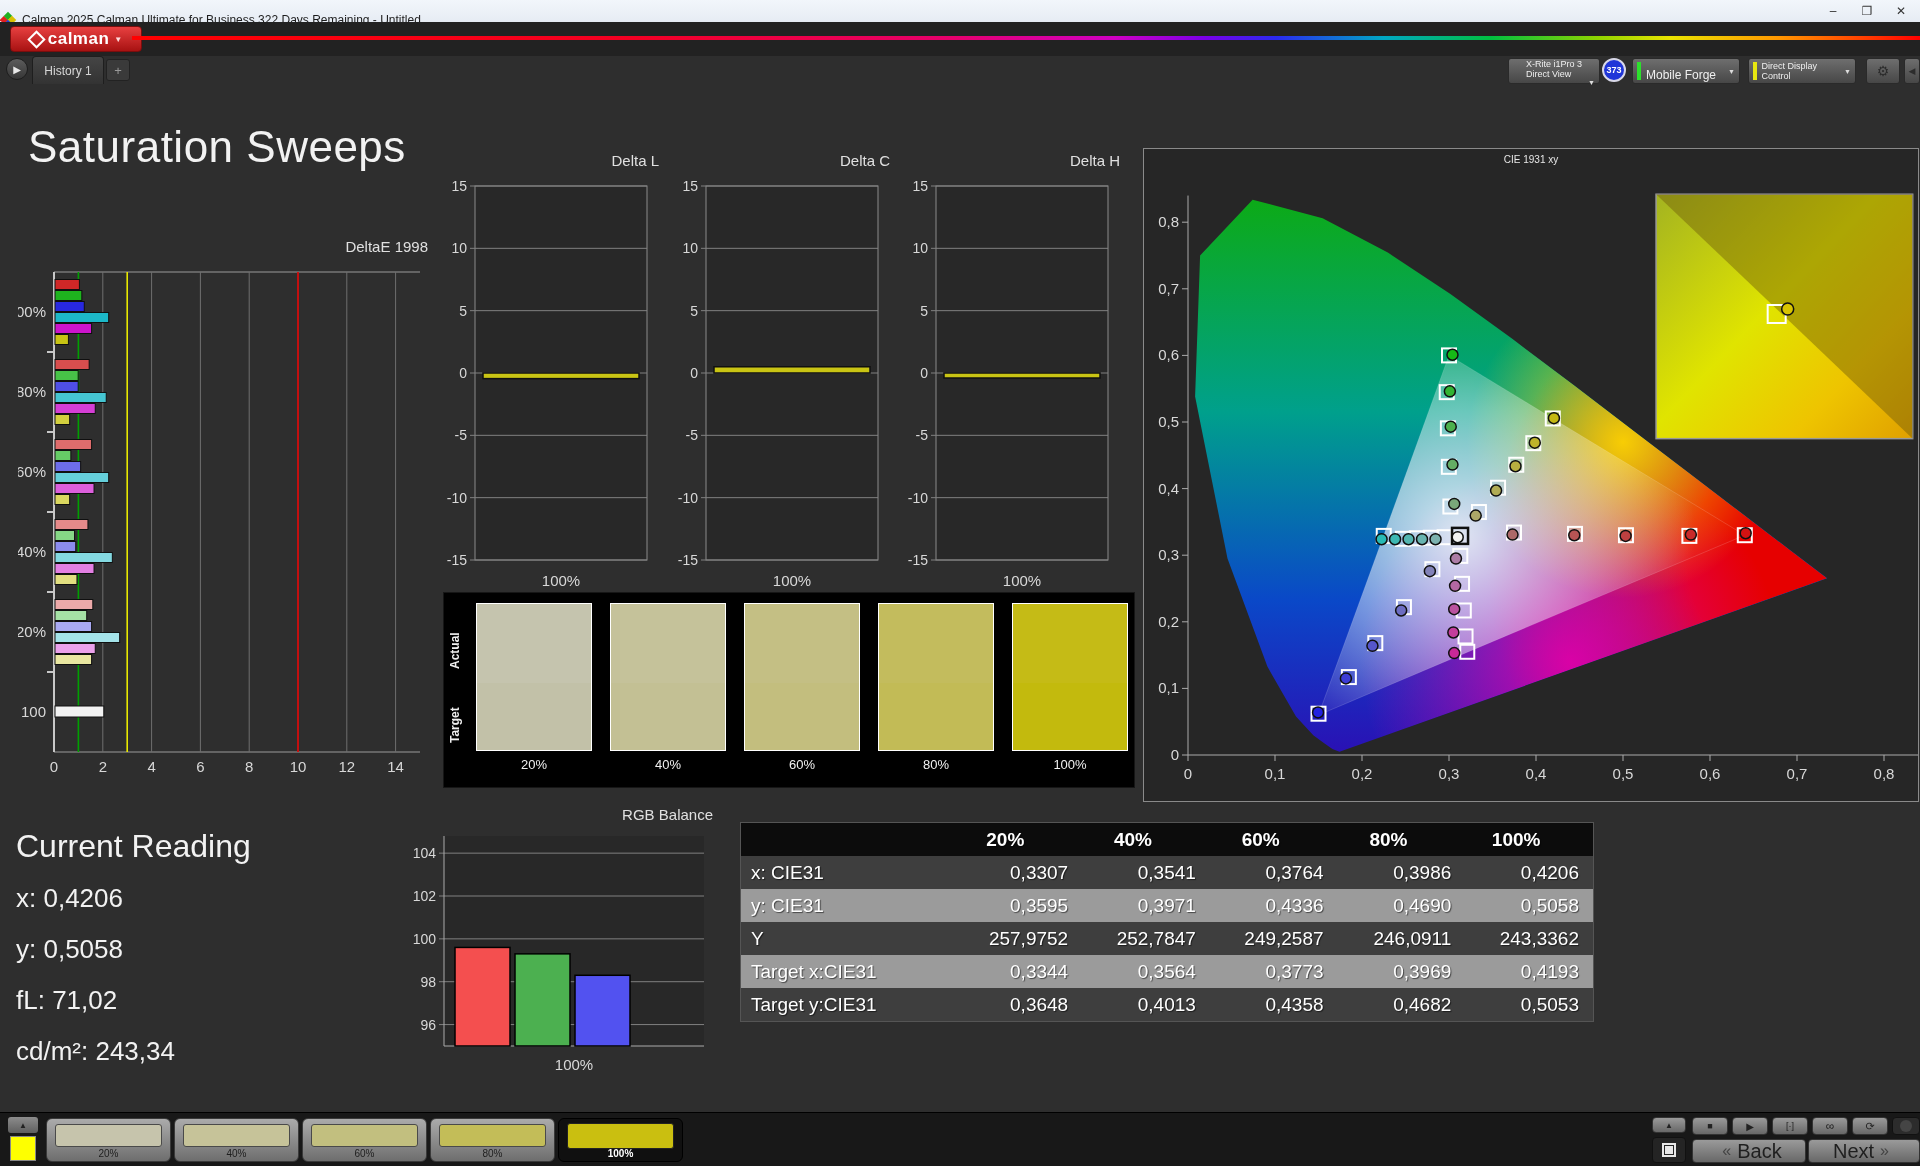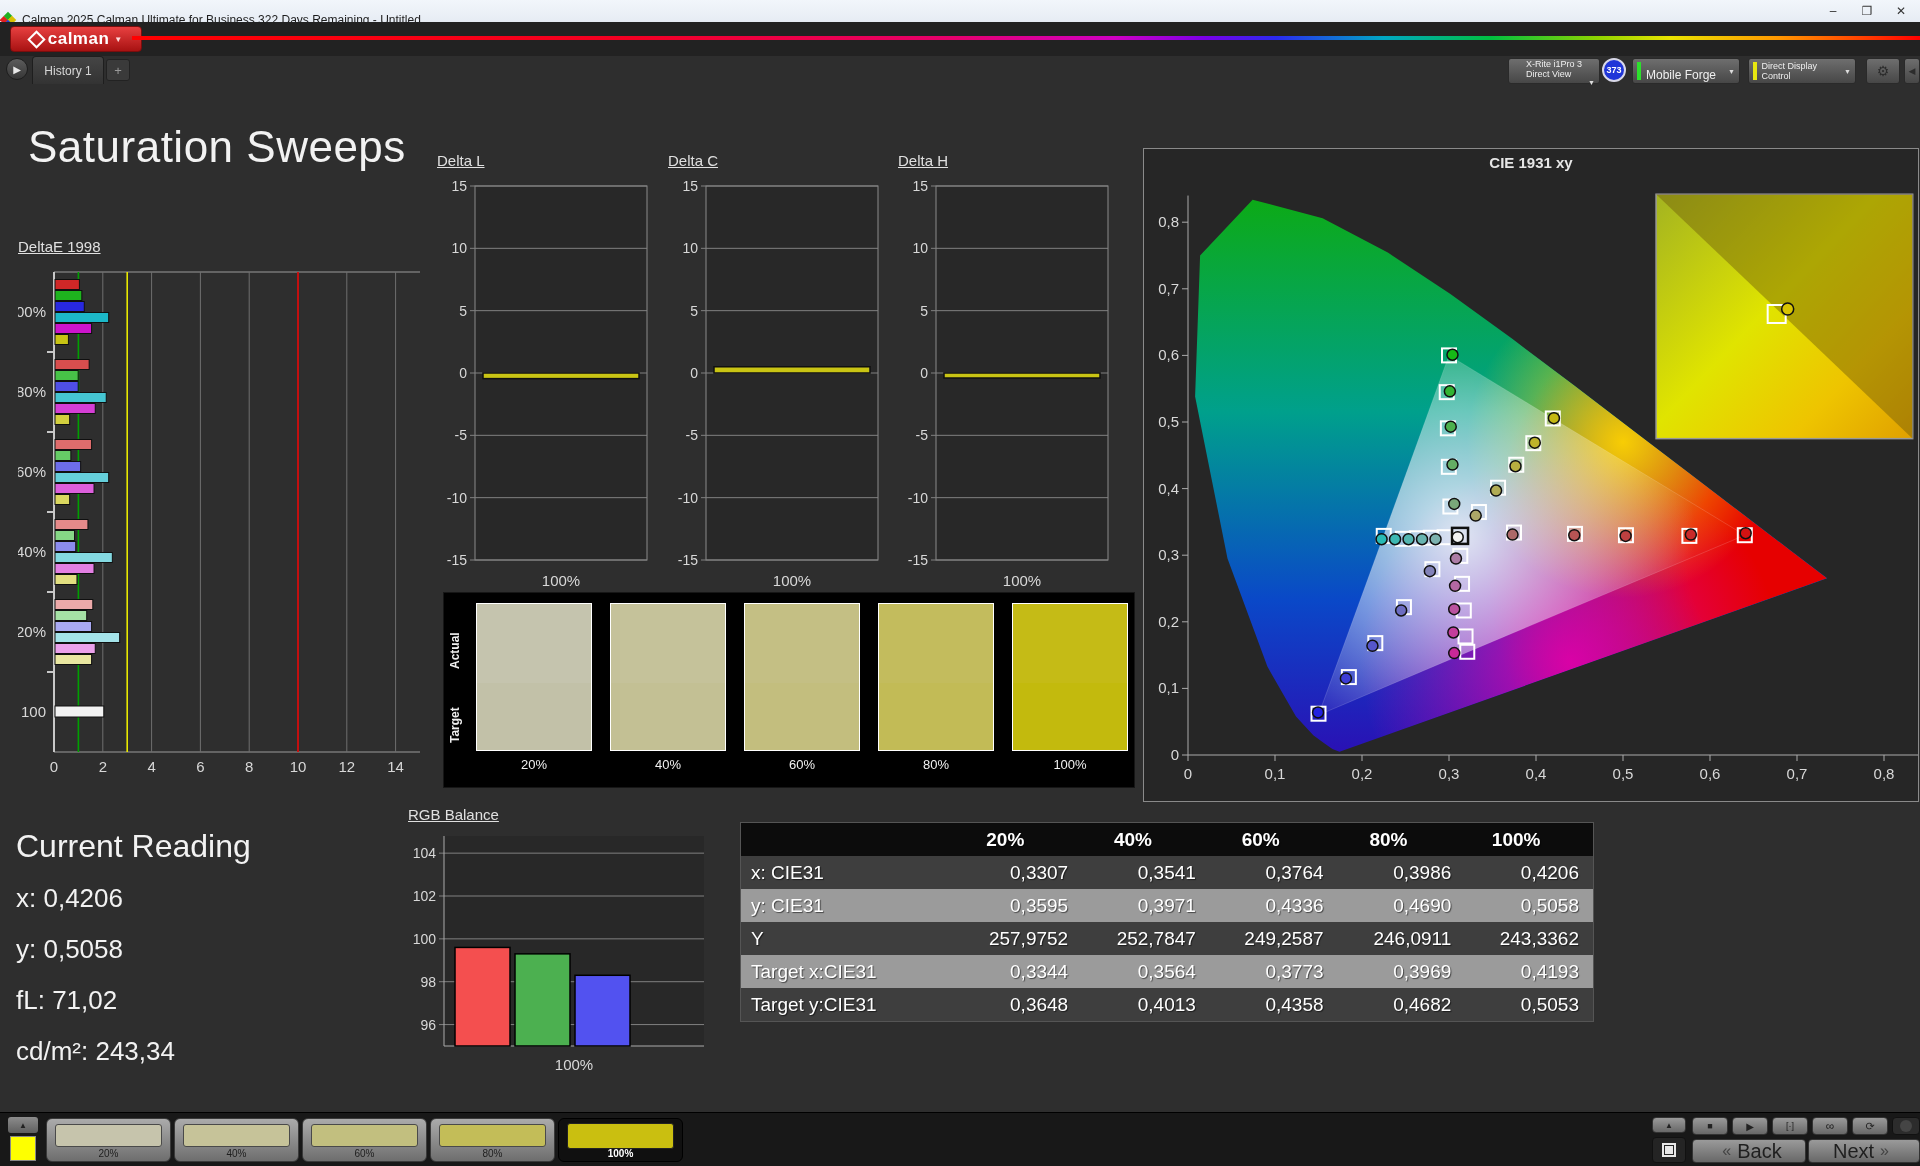--- a/index.html
+++ b/index.html
@@ -49,37 +49,37 @@
   .hw-stripe { width:4px; height:18px; margin-right:5px; }
   .hw-caret { margin-left:auto; font-size:7px; color:#ddd; padding-left:4px; }
   .hw-text1 { font-size:9px; line-height:10px; }
   .badge { position:absolute; width:24px; height:24px; border-radius:50%; background:#1f35d8;
     border:2px solid #d8d8e8; color:#fff; font-size:9px; font-weight:bold;
     display:flex; align-items:center; justify-content:center; }
 
   
   .page-title { position:absolute; left:28px; top:122px; font-size:44px; font-weight:300;
     color:#f2f2f2; letter-spacing:.5px; }
-  .chart-title { text-align:left; font-size:15px; color:#e0e0e0; height:22px;text-decoration:underline; }
+  .chart-title { text-align:right; font-size:15px; color:#e0e0e0; height:22px; }
   .chart-block { position:absolute; }
   svg text { font-family:"Liberation Sans", sans-serif; }
 
   
   .swatch-panel { position:absolute; left:443px; top:592px; width:692px; height:196px;
     background:#000; border:1px solid #161616; }
   .swatch-rot { position:absolute; left:4px; width:20px; color:#f0f0f0; font-size:12px;
     font-weight:bold; writing-mode:vertical-rl; transform:rotate(180deg); text-align:center; }
   .swatch { position:absolute; top:10px; width:116px; height:148px; border:1px solid #fff; }
   .swatch-label { position:absolute; top:164px; width:116px; text-align:center;
     color:#f0f0f0; font-size:13px; }
 
   
   .cie-panel { position:absolute; left:1143px; top:148px; width:776px; height:654px;
     background:#262626; border:1px solid #8a8a8a; }
-  .cie-title { text-align:center; color:#e6e6e6; font-size:15px; padding-top:5px; height:26px;font-weight:bold; }
+  .cie-title { text-align:center; color:#e6e6e6; font-size:10px; padding-top:5px; height:26px; }
 
   
   .current-reading { position:absolute; left:16px; top:828px; color:#f2f2f2; }
   .cr-title { font-size:32px; font-weight:300; margin-bottom:18px; }
   .cr-line { font-size:26px; font-weight:300; margin-bottom:20px; }
 
   
   .data-table { position:absolute; left:740px; top:822px; width:854px; border:1px solid #555; }
   .tr { display:flex; height:33px; align-items:center; }
   .tr.head { background:#0c0c0c; }

